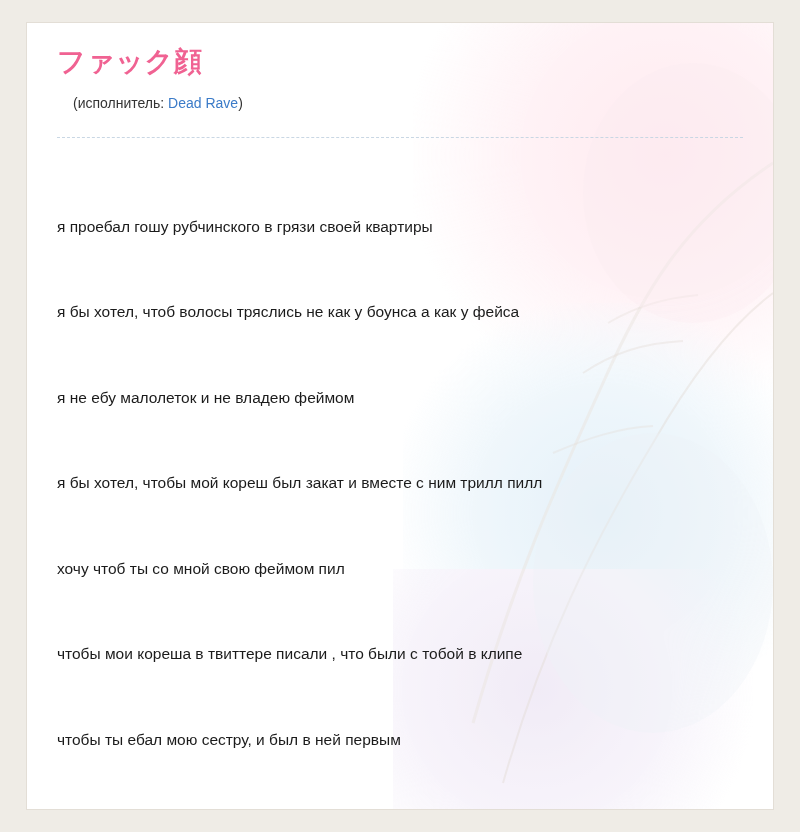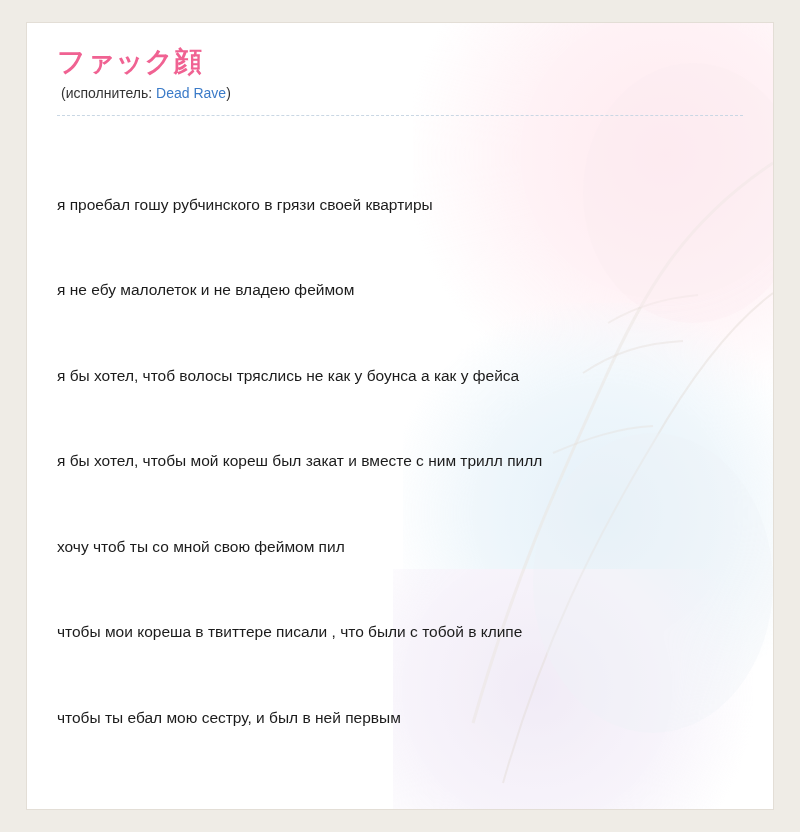--- a/index.html
+++ b/index.html
@@ -82,21 +82,21 @@
     color: #f06292;
     font-size: 28px;
     font-weight: bold;
     letter-spacing: 0.5px;
     margin: 0 0 6px 0;
     line-height: 1.2;
   }
   .artist-line {
     font-size: 14px;
     color: #333333;
-    margin: 4px;
+    margin: 16px;
     padding-bottom: 10px;
   }
   .artist-link {
     color: #3b7bc8;
     text-decoration: none;
   }
   .divider {
     border: 0;
     border-top: 1px dashed #c9d7e4;
     margin: 0 0 18px 0;
@@ -131,22 +131,22 @@
         <ellipse cx="340" cy="170" rx="110" ry="130" fill="#fadde6" opacity="0.35"></ellipse>
       </svg>
     </div>
 
     <div class="content">
       <h1 class="song-title">ファック顔</h1>
       <p class="artist-line"><span>(исполнитель:</span>&nbsp;<a class="artist-link" href="#">Dead Rave</a><span>)</span></p>
       <hr class="divider">
       <div class="lyrics">
         <div class="lyric-line">я проебал гошу рубчинского в грязи своей квартиры</div>
+        <div class="lyric-line">я бы хотел, чтоб волосы тряслись не как у боунса а как у фейса</div>
         <div class="lyric-line">я не ебу малолеток и не владею феймом</div>
-        <div class="lyric-line">я бы хотел, чтоб волосы тряслись не как у боунса а как у фейса</div>
         <div class="lyric-line">я бы хотел, чтобы мой кореш был закат и вместе с ним трилл пилл</div>
         <div class="lyric-line">хочу чтоб ты со мной свою феймом пил</div>
         <div class="lyric-line">чтобы мои кореша в твиттере писали , что были с тобой в клипе</div>
         <div class="lyric-line">чтобы ты ебал мою сестру, и был в ней первым</div>
         
         
         
         
         
         

